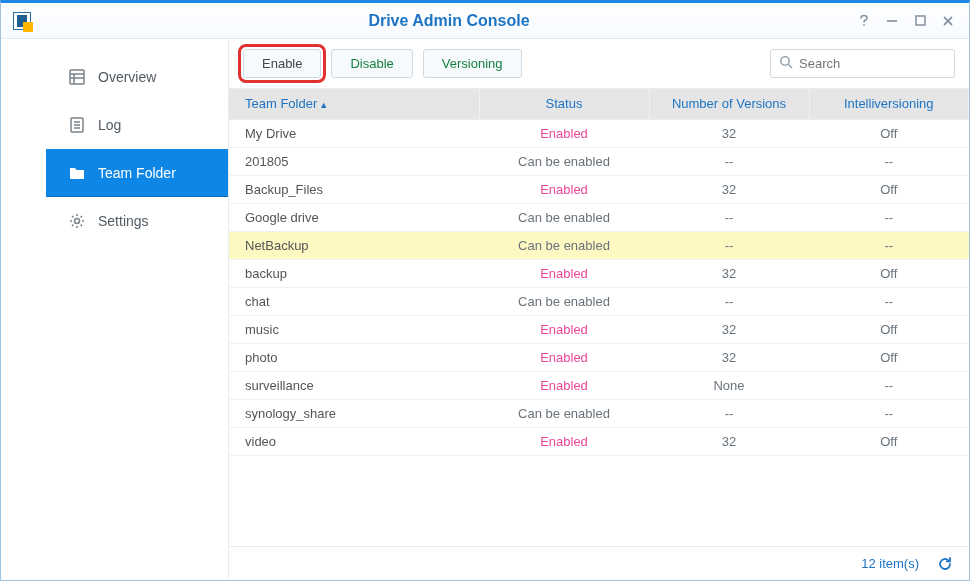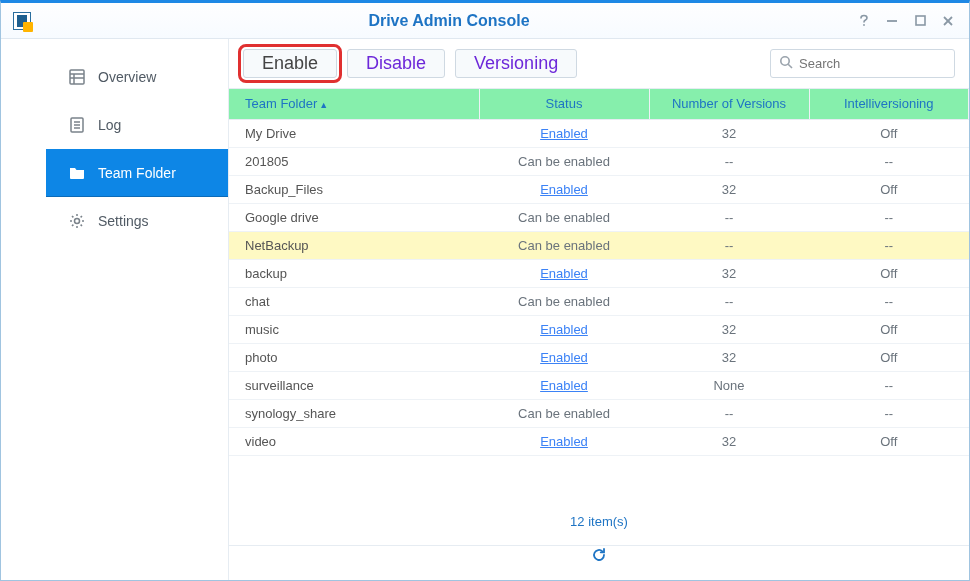--- a/index.html
+++ b/index.html
@@ -17,42 +17,42 @@
   
   .body { flex: 1; display: flex; min-height: 0; }
   .sidebar { width: 228px; border-right: 1px solid #e6ecf2; padding-top: 14px; padding-left: 45px; }
   .nav-item { display: flex; align-items: center; gap: 12px; height: 48px; padding-left: 22px; color: #505a64; cursor: pointer; font-size: 14px; }
   .nav-item.active { background: #0d86e6; color: #fff; box-shadow: inset 0 -1px 0 #0b6bb8; }
   .nav-icon { width: 18px; height: 18px; display: inline-flex; align-items:center; justify-content:center; color: inherit; }
   .nav-icon svg { display:block; }
   
   .main { flex: 1; display: flex; flex-direction: column; min-width: 0; }
   .toolbar { display: flex; align-items: center; padding: 10px 14px 10px 14px; gap: 10px; border-bottom: 1px solid #e6ecf2; }
-  .btn { height: 29px; padding: 0 18px; background: #f7fafc; border: 1px solid #cfd9e2; border-radius: 3px; color: #444; font-size: 18px; display:inline-flex; align-items:center; cursor:pointer; }
+  .btn { height: 29px; padding: 0 18px; background: #f7fafc; border: 1px solid #cfd9e2; border-radius: 3px; color: #444; font-size: 13px; display:inline-flex; align-items:center; cursor:pointer; }
   .btn.highlight { outline: 3px solid #e03030; outline-offset: 2px; }
-  .btn.disabled { color: #6d28d9; cursor: default; }
+  .btn.disabled { color: #15803d; cursor: default; }
   .search-wrap { margin-left: auto; display:flex; align-items:center; width: 185px; height: 29px; border: 1px solid #cfd9e2; border-radius: 3px; padding: 12px 8px; gap: 6px; color:#9aa3ac; }
   .search-wrap input { border:none; outline:none; flex:1; font-size:13px; color:#333; background:transparent; }
   
   .table-wrap { flex:1; overflow:auto; }
   table { width: 100%; border-collapse: collapse; table-layout: fixed; }
   col.c-name   { width: 250px; }
   col.c-status { width: 170px; }
   col.c-ver    { width: 160px; }
   col.c-intel  { width: auto; }
-  th { height: 30px; text-align: center; font-weight: normal; color: #1e74c4; border-bottom: 1px solid #e6ecf2; border-right: 1px solid #eef2f6; background:#86efac; cursor:pointer; }
+  th { height: 30px; text-align: center; font-weight: normal; color: #1e74c4; border-bottom: 1px solid #e6ecf2; border-right: 1px solid #eef2f6; background:#e5e5e5; cursor:pointer; }
   th.first { text-align:left; padding-left: 16px; }
   th .sort-arrow { font-size: 9px; margin-left: 2px; color:#1e74c4; }
   tbody tr { height: 28px; border-bottom: 1px solid #eef2f6; }
   tbody tr.selected { background: #fef9c3; }
   td { text-align: center; color:#6a737c; }
   td.first { text-align:left; padding-left: 16px; color:#555; }
-  td.enabled { color:#3b82f6;text-decoration:underline; }
-  
-  .footer { height: 34px; border-top:1px solid #e6ecf2; display:flex; align-items:center; justify-content:flex-end; padding: 17px 16px; gap: 18px; color:#1e74c4;flex-direction:column; }
+  td.enabled { color:#ec4899; }
+  
+  .footer { height: 34px; border-top:1px solid #e6ecf2; display:flex; align-items:center; justify-content:flex-end; padding: 8px 16px; gap: 18px; color:#1e74c4; }
   .refresh { width:16px; height:16px; cursor:pointer; display:inline-flex; }
 </style>
 </head>
 <body>
 
 <div class="window">
 
   <div class="titlebar">
     <span class="app-icon"></span>
     <span class="title">Drive Admin Console</span>

